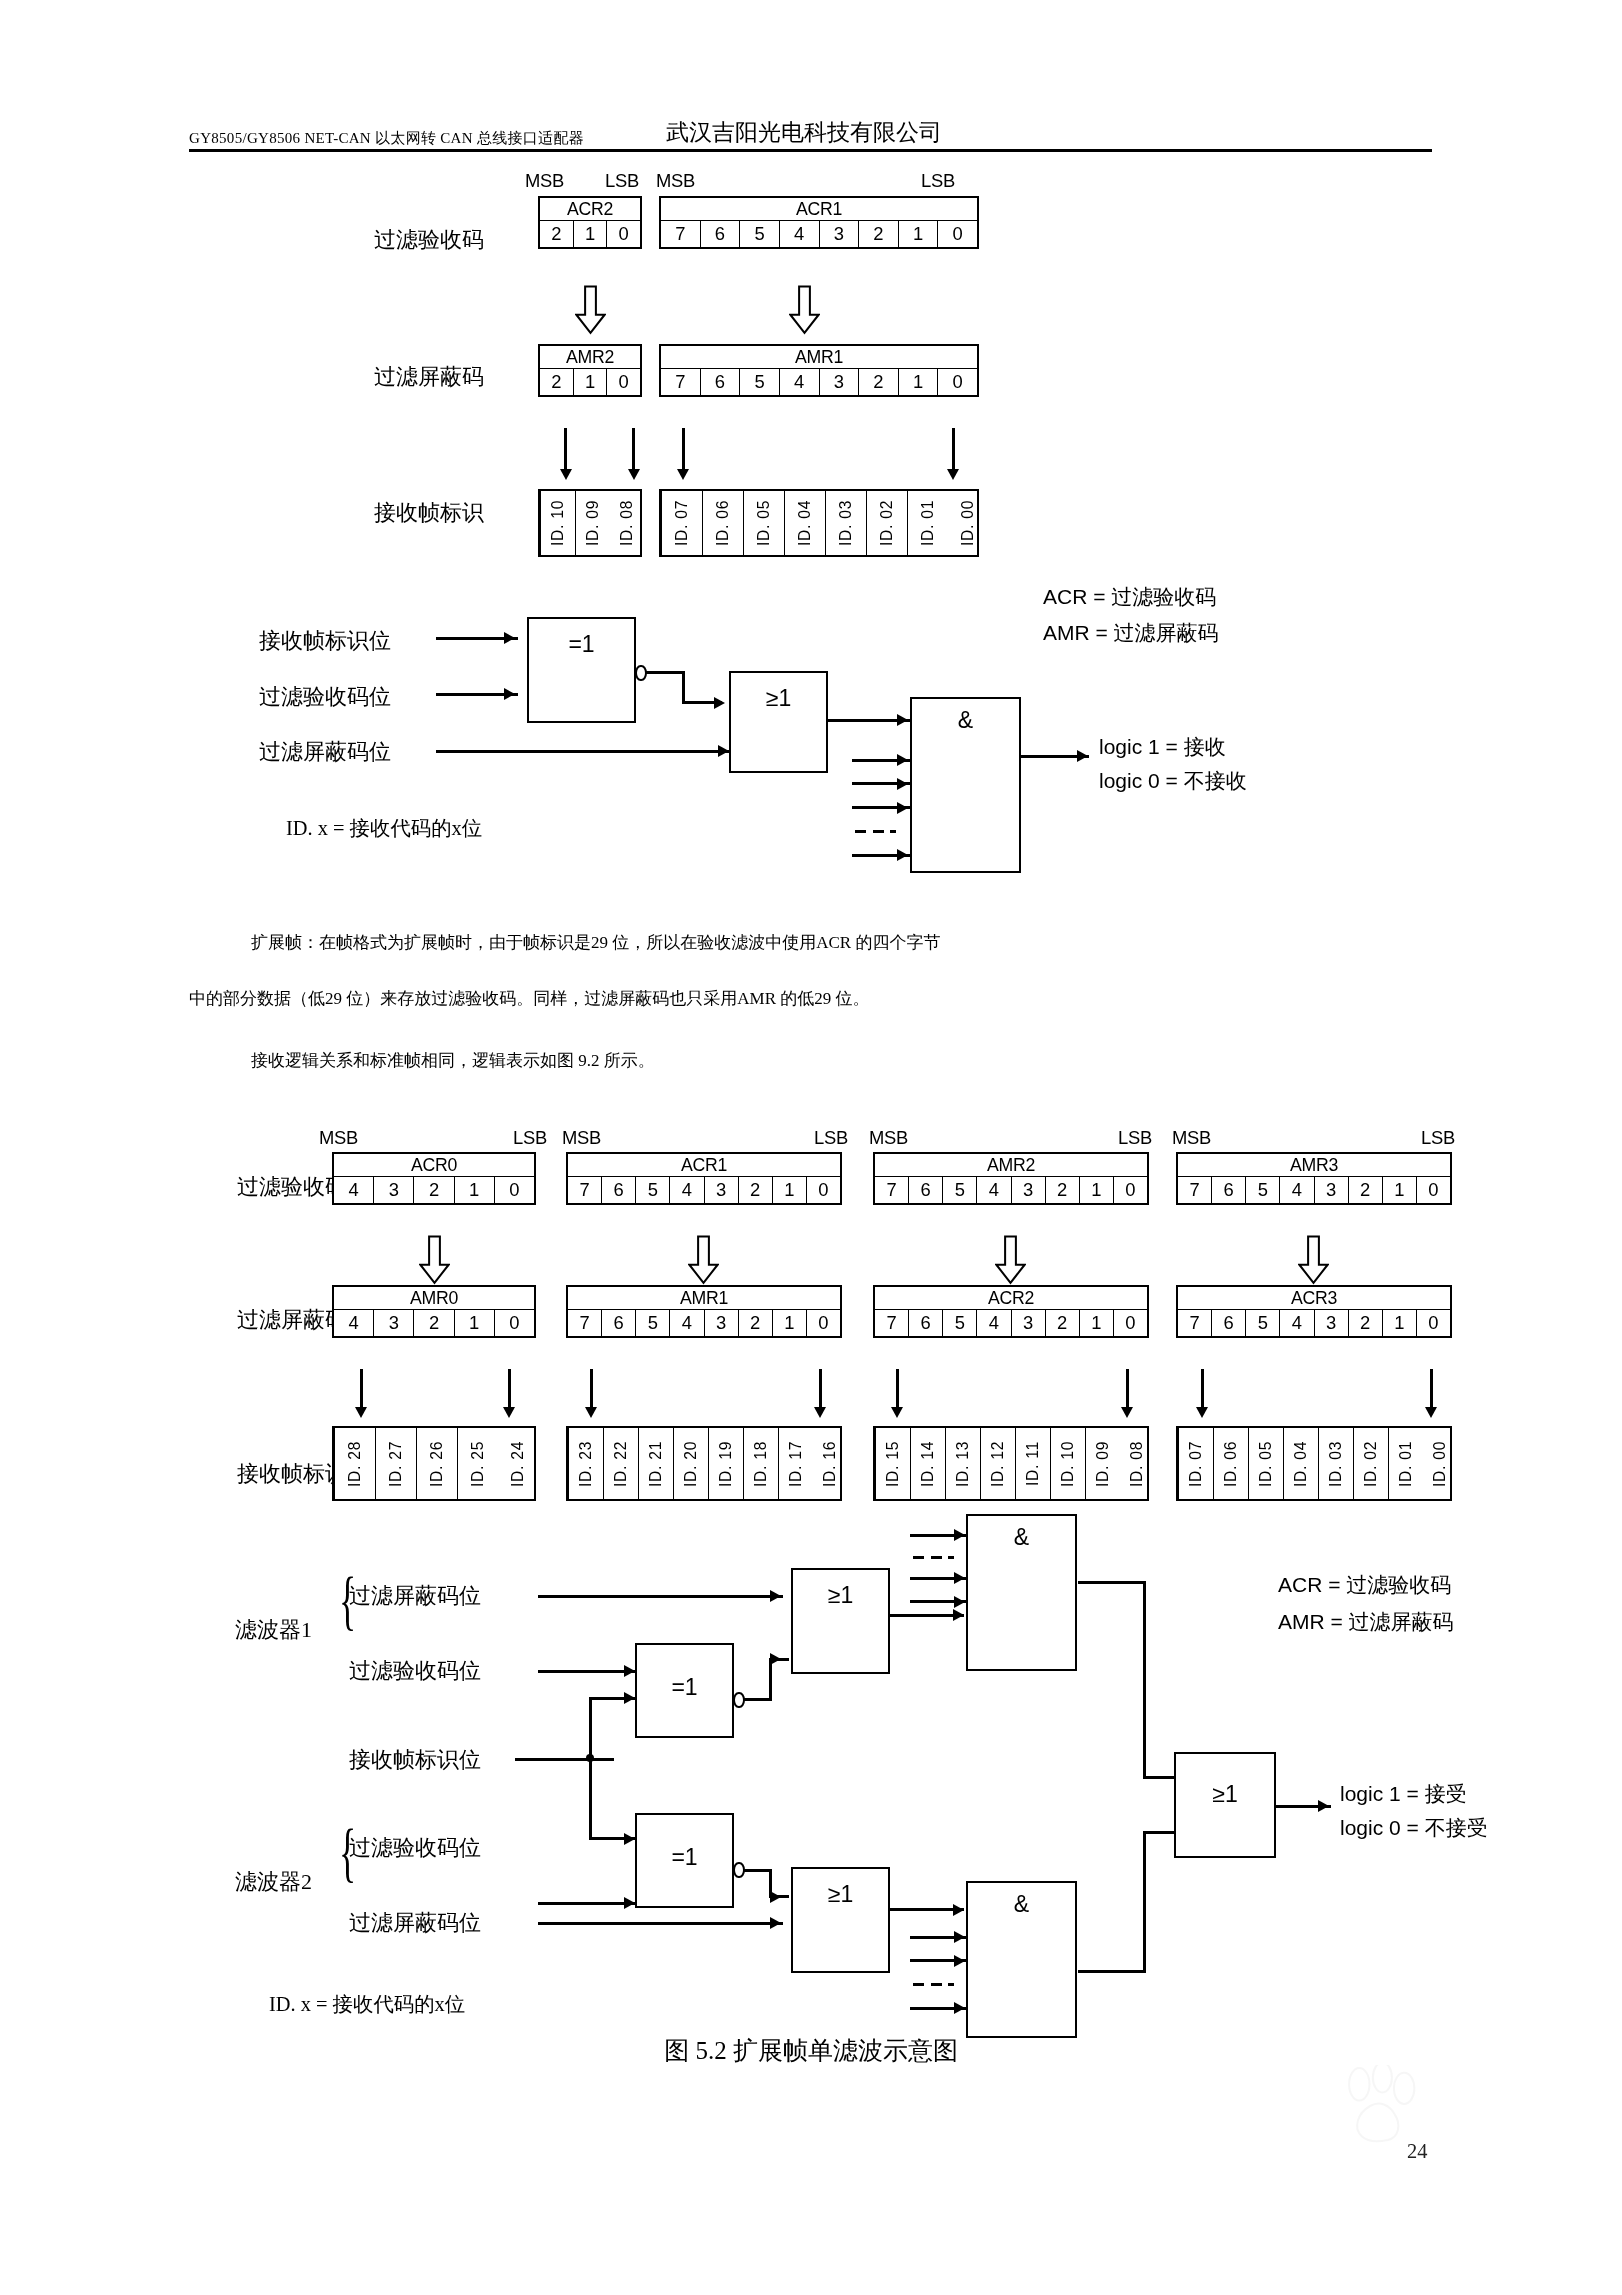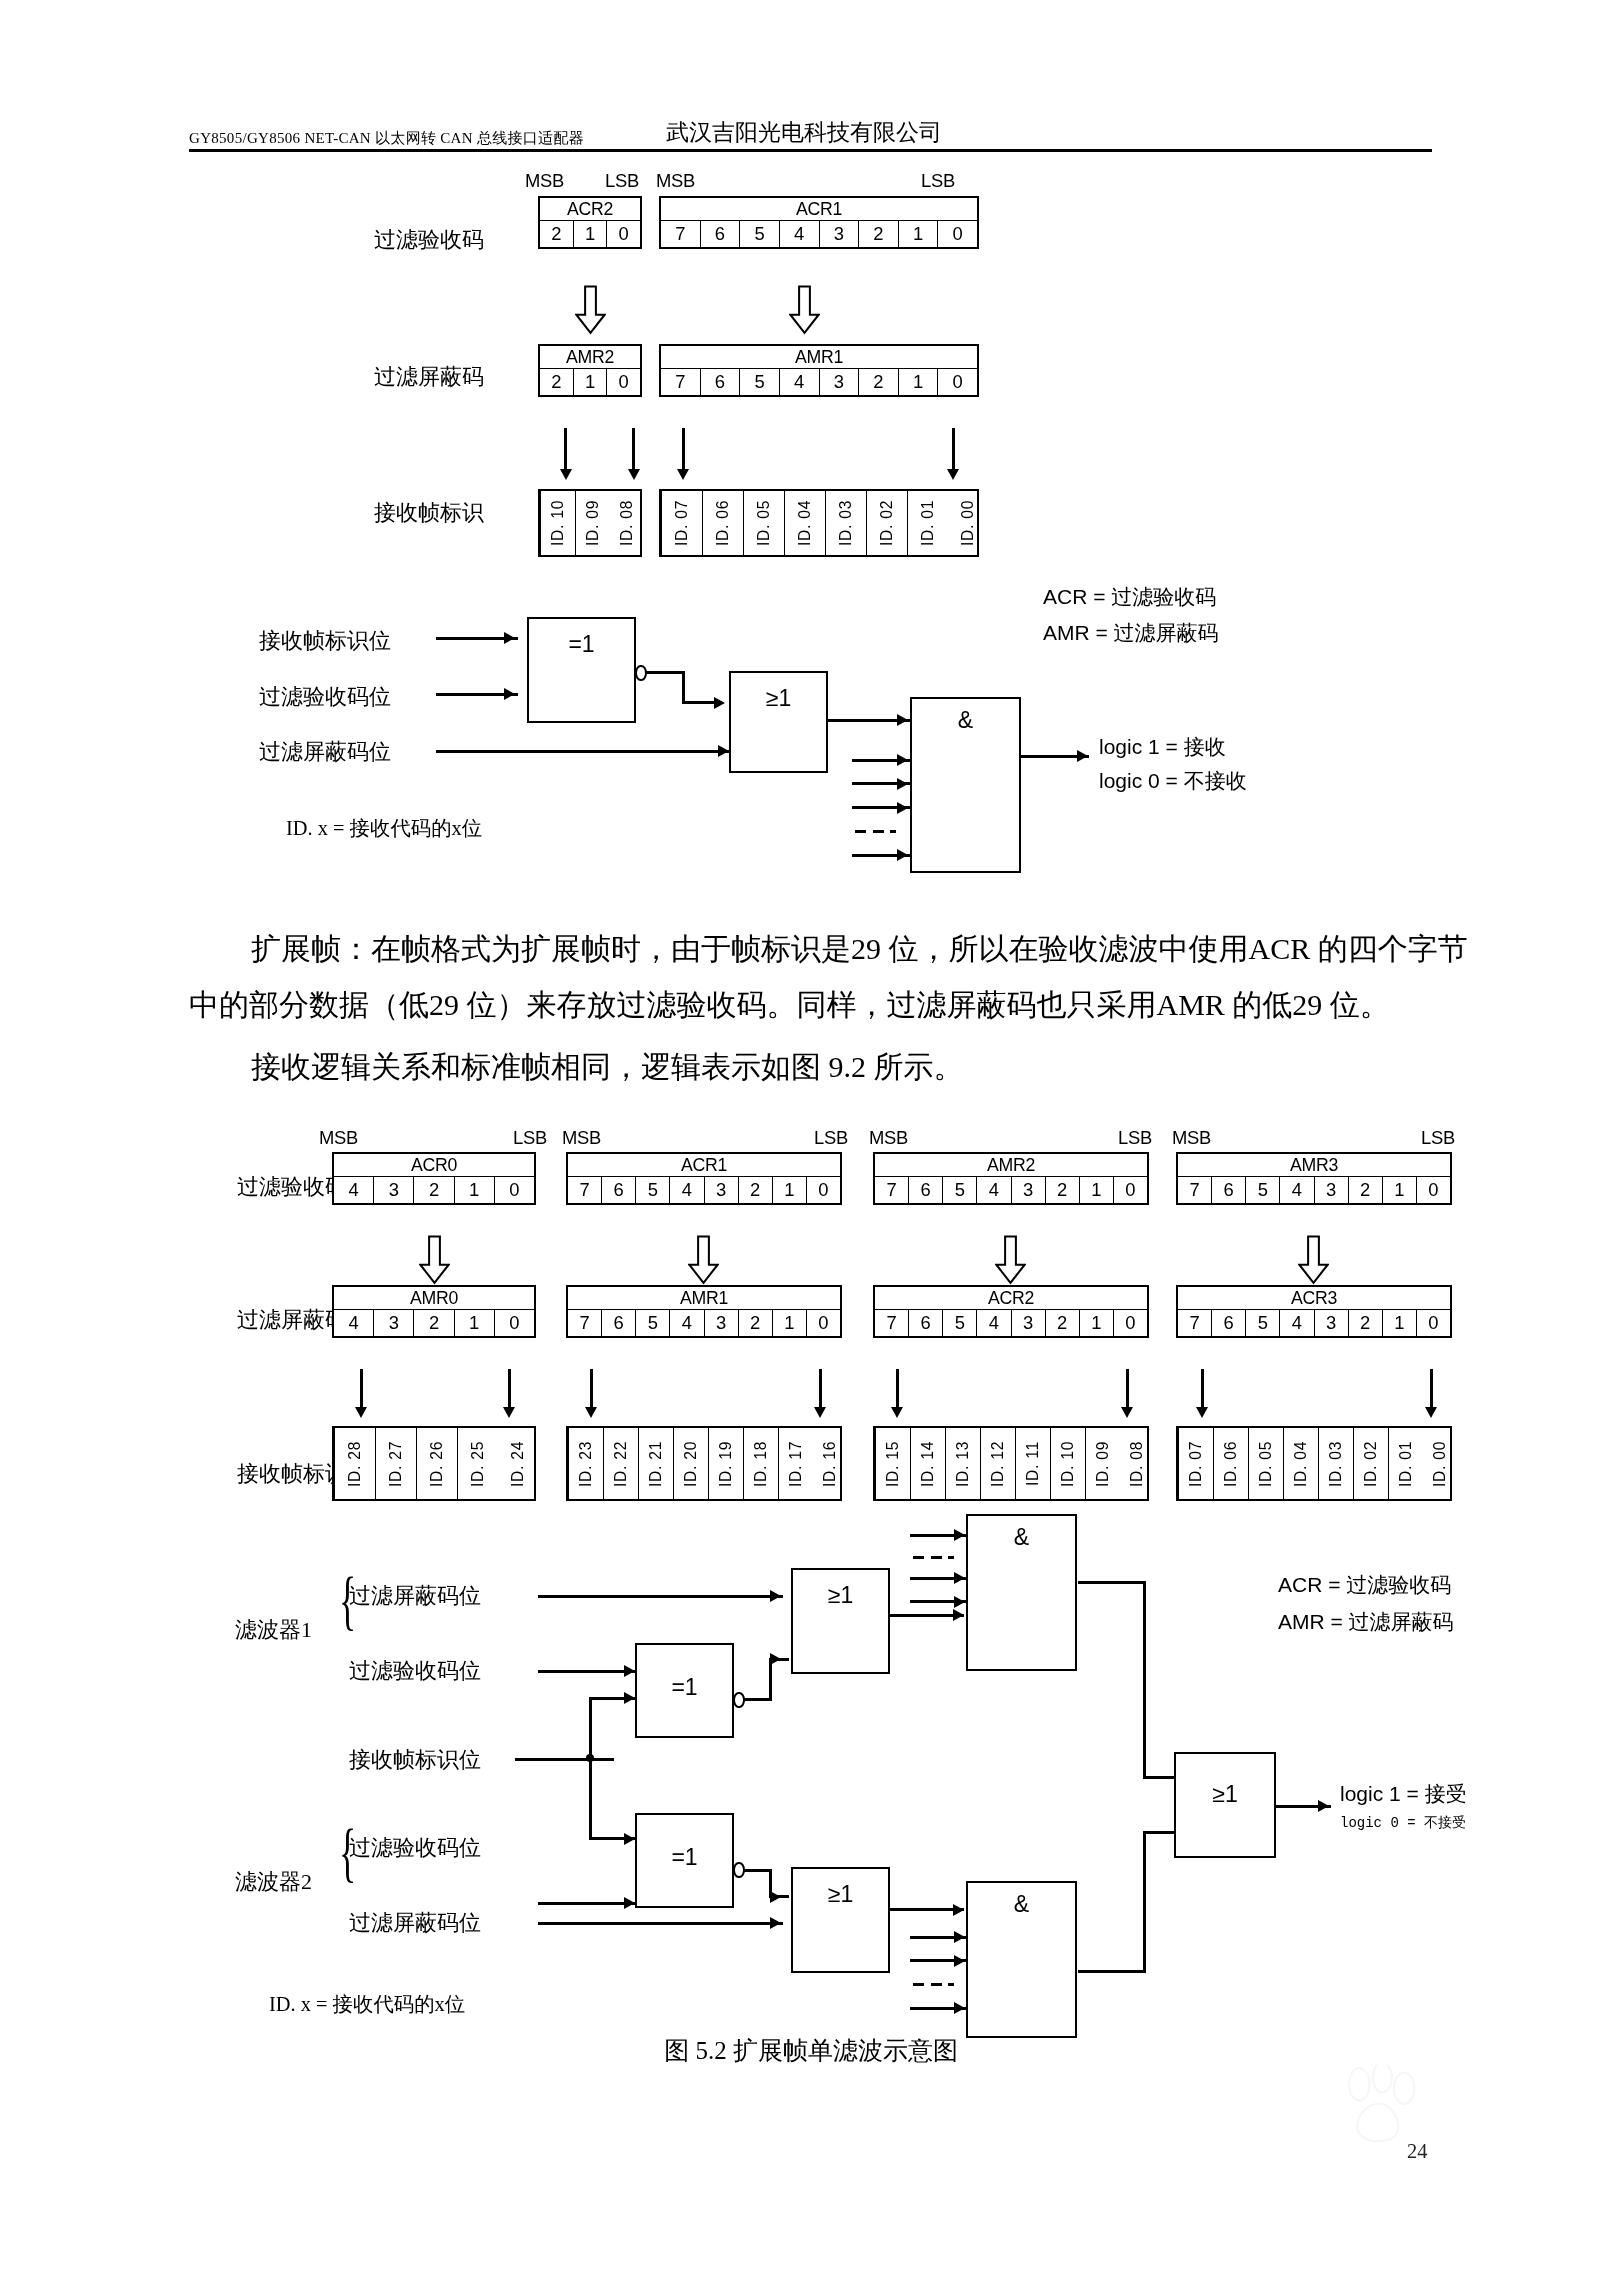--- a/index.html
+++ b/index.html
@@ -19,21 +19,21 @@
   }
   .header .doc-title { font-size:15px; letter-spacing:0.3px; white-space:nowrap; }
   .header .company   { font-size:23px; margin-left:82px; white-space:nowrap; }
   .header-rule {
     position:absolute; left:189px; top:149px; width:1243px; height:3.4px;
     background:#000;
   }
 
   
   .body-par {
-    position:absolute; font-size:30px; line-height:1.0;
+    position:absolute; font-size:17px; line-height:1.0;
     letter-spacing:0px; white-space:nowrap;
   }
   .caption {
     position:absolute; font-size:25px; white-space:nowrap; text-align:center;
   }
   .page-num {
     position:absolute; font-size:20.4px; color:#222;
   }
 
   
@@ -560,21 +560,21 @@
   <div class="vl" style="left:1143px; top:1831px; height:142px;"></div>
   <div class="hl" style="left:1143px; top:1831px; width:33px;"></div>
 
   <div class="gate" style="left:1174px; top:1752px; width:102px; height:106px;">
     <span style="top:27px;">≥1</span>
   </div>
   <div class="hl" style="left:1276px; top:1805px; width:55px;"></div>
   <div class="arrow-r" style="left:1318px; top:1800px;"></div>
 
   <div class="dlabel" style="left:1340px; top:1780px; font-family:'Liberation Sans',sans-serif; font-size:21px;">logic 1 = 接受</div>
-  <div class="dlabel" style="left:1340px; top:1814px; font-family:Liberation Mono, monospace; font-size:14px;">logic 0 = 不接受</div>
+  <div class="dlabel" style="left:1340px; top:1814px; font-family:Liberation Sans, sans-serif; font-size:21px;">logic 0 = 不接受</div>
 
   <div class="dlabel" style="left:1278px; top:1571px; font-family:'Liberation Sans',sans-serif; font-size:21px;">ACR = 过滤验收码</div>
   <div class="dlabel" style="left:1278px; top:1608px; font-family:'Liberation Sans',sans-serif; font-size:21px;">AMR = 过滤屏蔽码</div>
 
   <div class="dlabel" style="left:269px; top:1990px; font-size:20.4px;">ID. x =  接收代码的x位</div>
 
   <div class="caption" style="left:0; top:2034px; width:1622px;">图  5.2  扩展帧单滤波示意图</div>
 
   <div class="wm" style="left:1157px; top:2080px;">
   </div>

